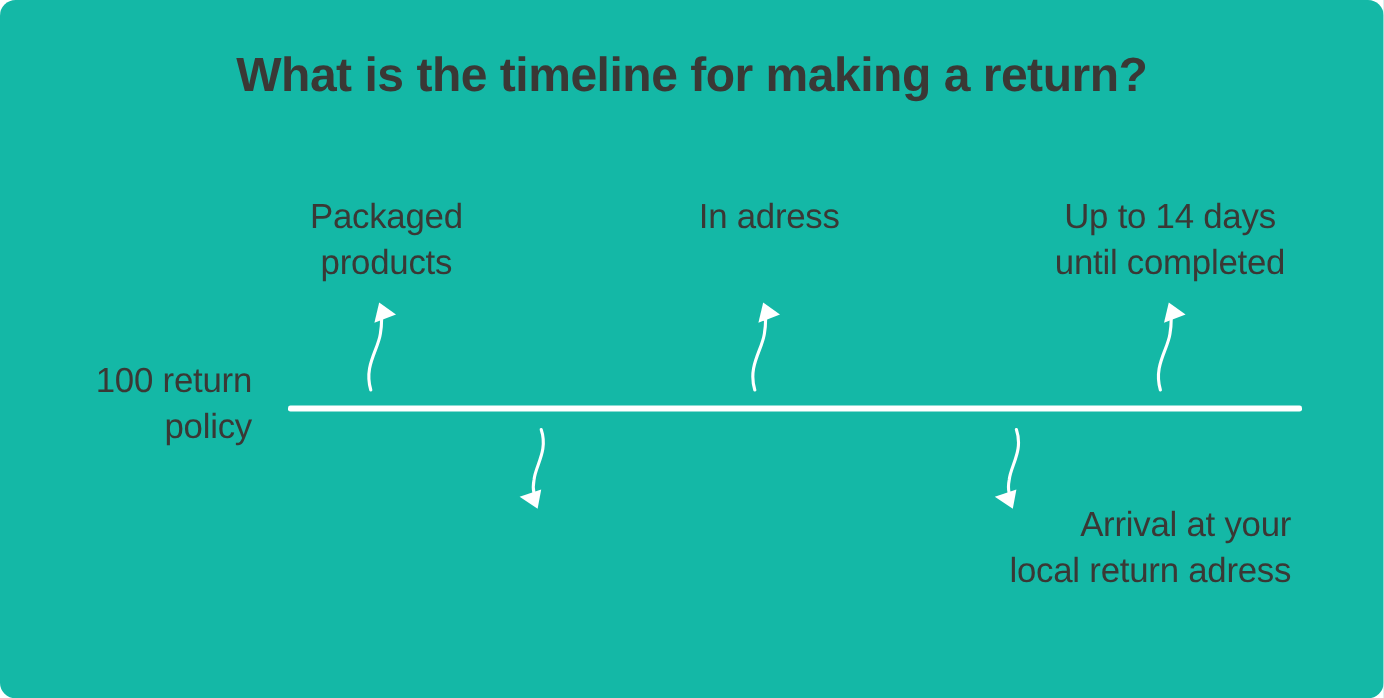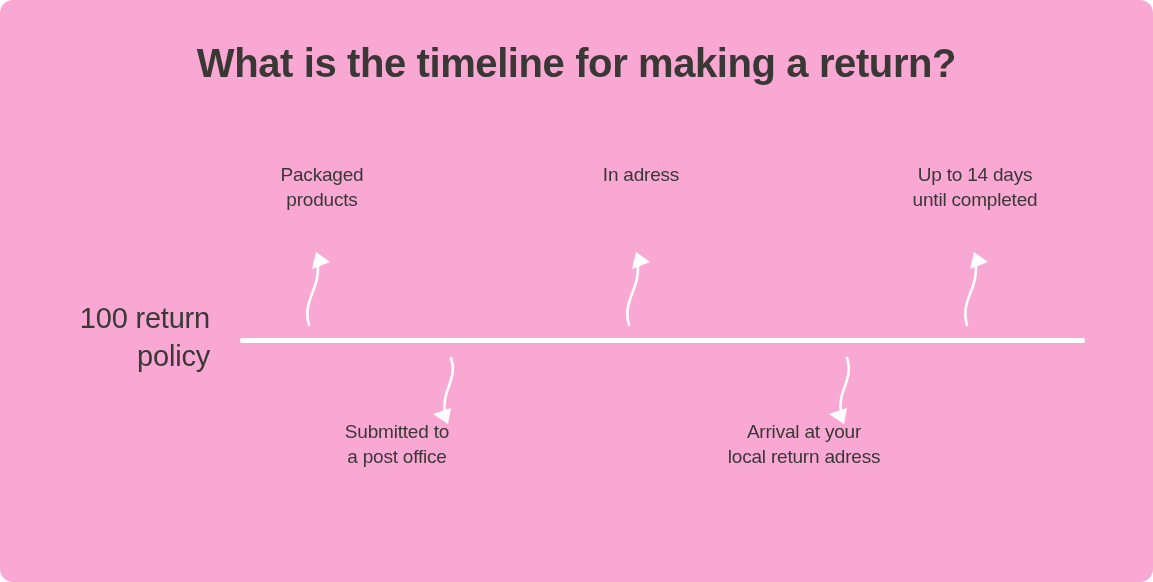--- a/index.html
+++ b/index.html
@@ -8,21 +8,21 @@
     background: #ffffff;
   }
   body {
     font-family: "Liberation Sans", sans-serif;
   }
 
   #infographic {
     position: relative;
     width: 1153px;
     height: 582px;
-    background: #f9a8d4;
+    background: #14b8a6;
     border-radius: 13px;
     overflow: hidden;
     box-sizing: border-box;
   }
 
   
   .title {
     position: absolute;
     left: 0;
     top: 40px;
@@ -57,37 +57,37 @@
     font-weight: 400;
     color: #3a3835;
     line-height: 1.30;
     letter-spacing: -0.2px;
   }
 
   
   .stage-label {
     position: absolute;
     text-align: center;
-    font-size: 19px;
+    font-size: 29px;
     font-weight: 400;
     color: #3a3835;
     line-height: 1.30;
     letter-spacing: -0.2px;
     white-space: pre-line;
   }
 
   .stage-label.above { transform: translateX(-50%); }
   .stage-label.below { transform: translateX(-50%); }
 
   
   .pos-packaged  { left: 322px; top: 163px; width: 340px; }
   .pos-transit   { left: 641px; top: 163px; width: 320px; }
   .pos-upto14    { left: 975px; top: 163px; width: 360px; }
   .pos-submitted { left: 397px; top: 420px; width: 360px; }
-  .pos-arrival   { left: 804px; top: 420px; width: 400px; }
+  .pos-arrival   { left: 876px; top: 420px; width: 400px; text-align: right; }
 
   
   .arrow-layer {
     position: absolute;
     left: 0;
     top: 0;
     width: 1153px;
     height: 582px;
     pointer-events: none;
   }
@@ -114,22 +114,20 @@
   <div class="axis-line"></div>
 
   <div class="stage-label above pos-packaged">Packaged
 products</div>
 
   <div class="stage-label above pos-transit">In adress</div>
 
   <div class="stage-label above pos-upto14">Up to 14 days
 until completed</div>
 
-  <div class="stage-label below pos-submitted">Submitted to
-a post office</div>
 
   <div class="stage-label below pos-arrival">Arrival at your
 local return adress</div>
 
   <svg class="arrow-layer" viewBox="0 0 1153 582">
 
     <g>
       <path class="arrow-stroke" d="M309,325 C303,305 315,292 317,278 C318,272 318,270 318,266"></path>
       <polygon class="arrow-head" points="312,269 330,262 316,252"></polygon>
     </g>

